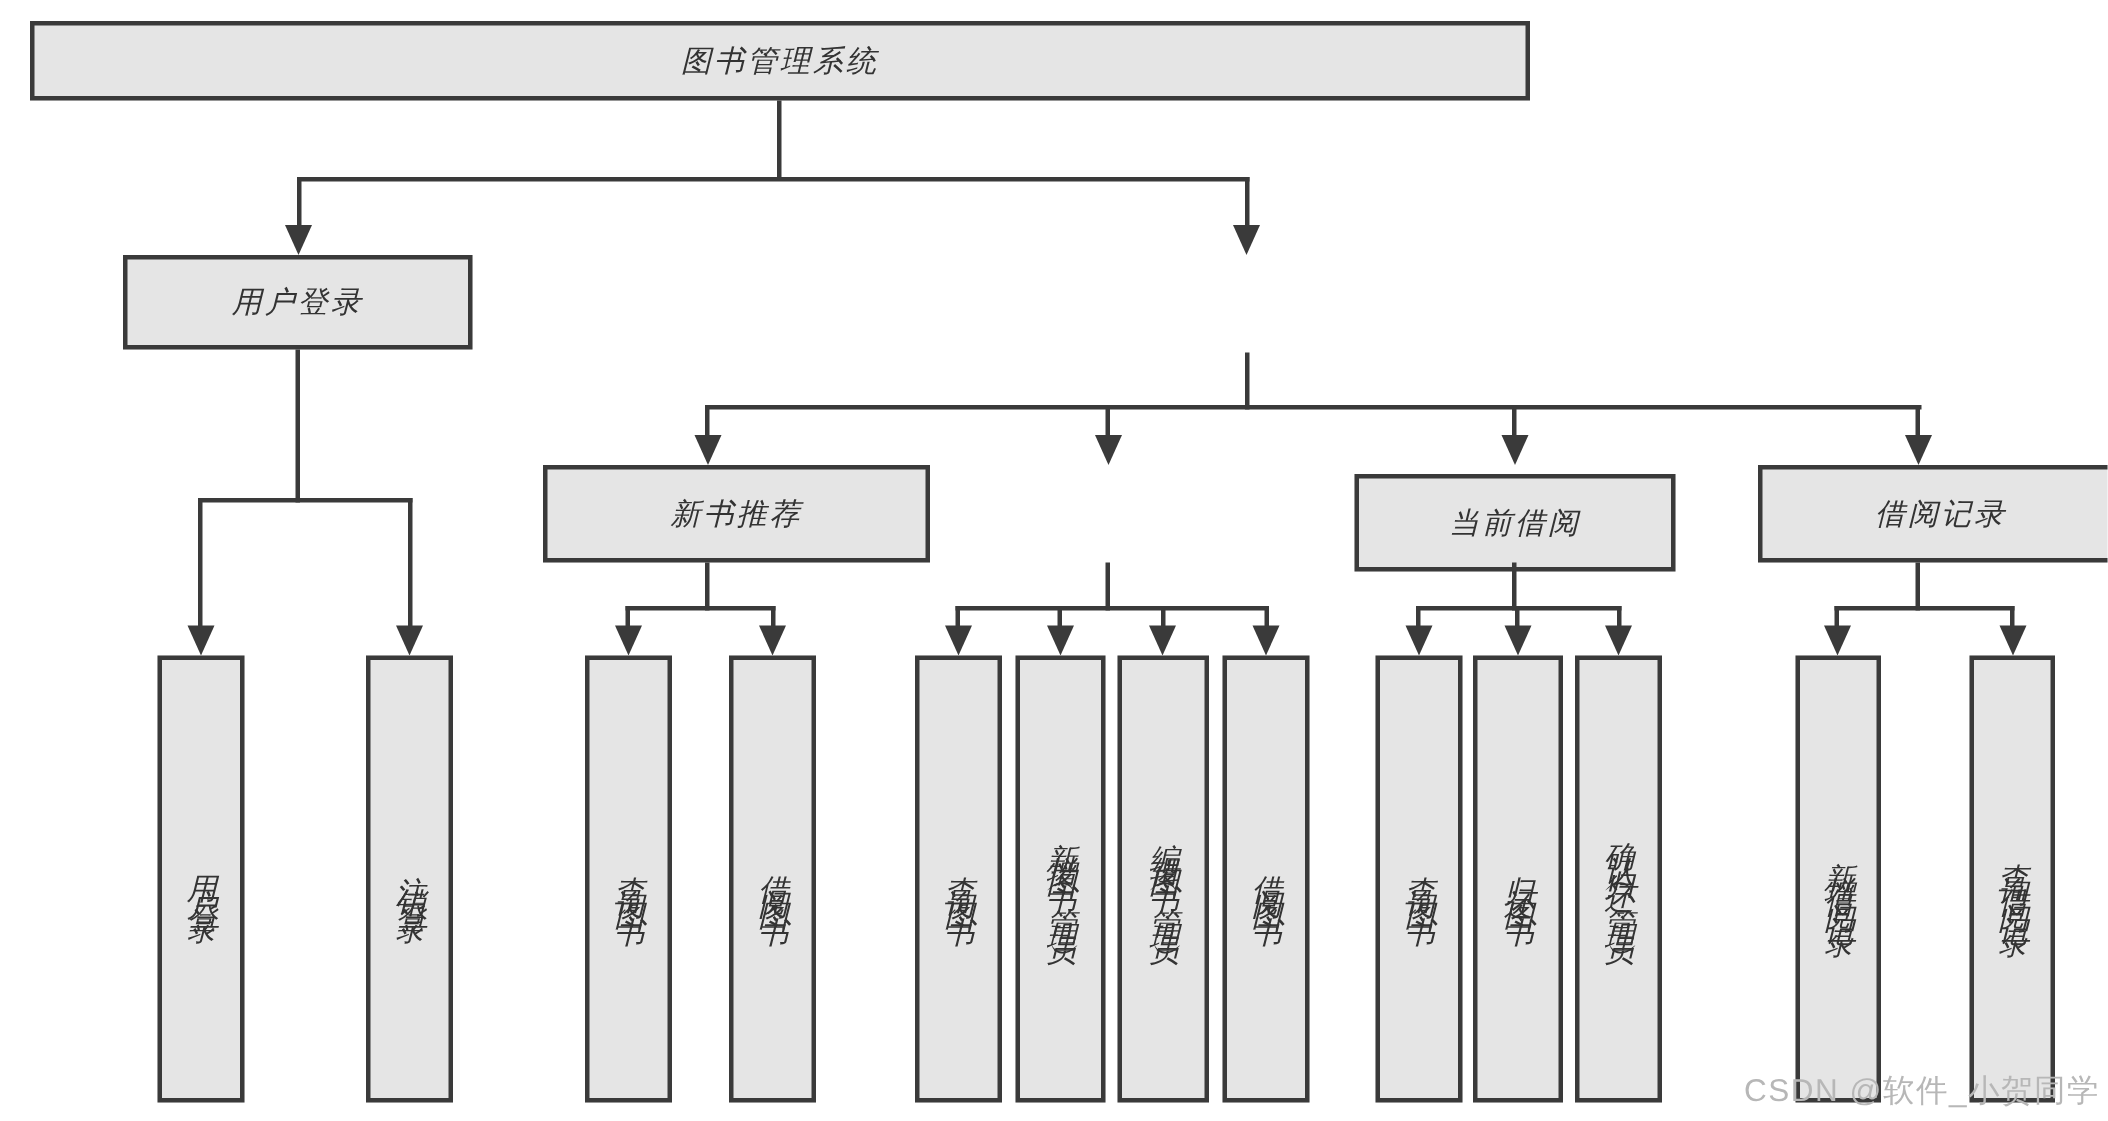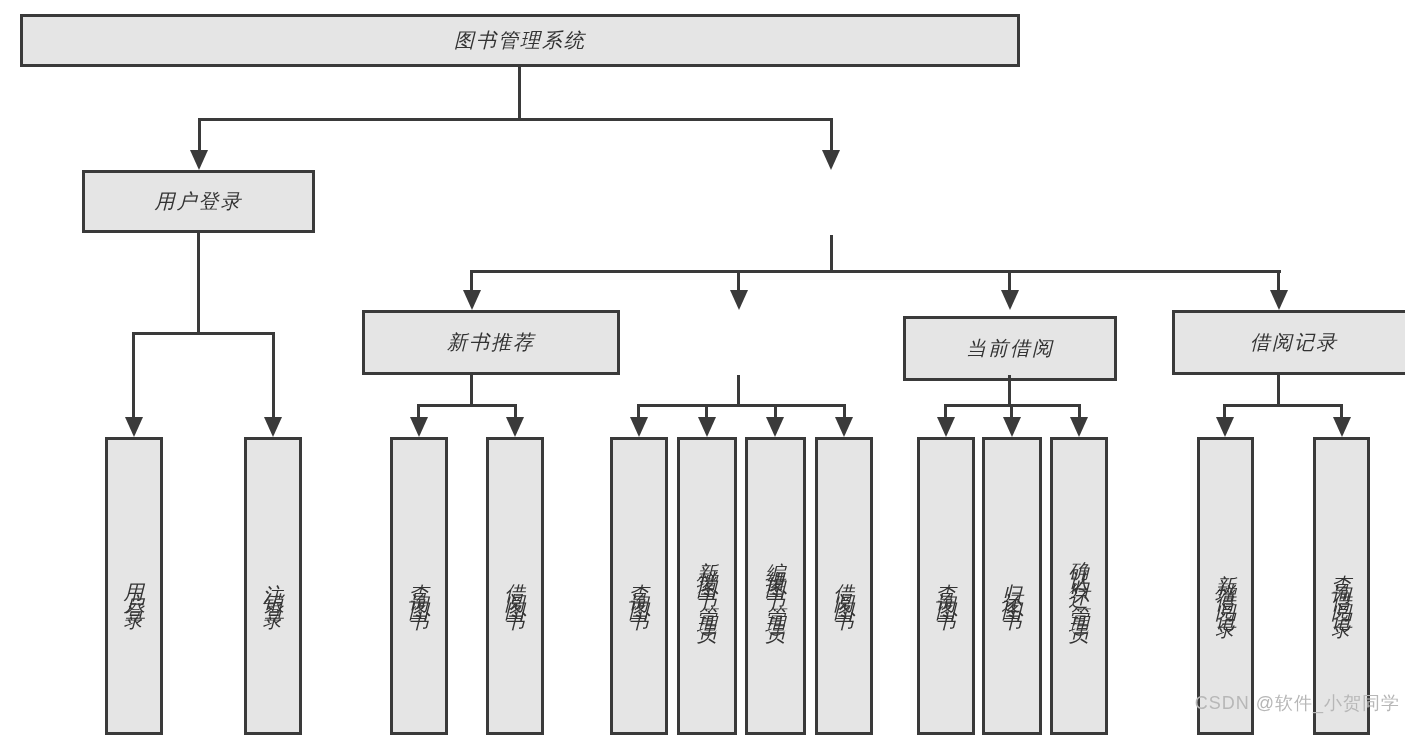--- a/index.html
+++ b/index.html
@@ -25,21 +25,21 @@
   }
   .hline,.vline{position:absolute;background:var(--line);}
   .hline{height:3px;}
   .vline{width:3px;}
   .arr{
     position:absolute;width:0;height:0;
     border-left:9px solid transparent;border-right:9px solid transparent;
     border-top:20px solid var(--line);
   }
   .watermark{
-    position:absolute;top:691px;right:5px;font-size:18px;
+    position:absolute;top:713px;right:5px;font-size:21px;
     color:var(--wm);letter-spacing:1px;white-space:nowrap;
   }
 </style>
 </head>
 <body>
 
 <div class="stage">
 
   <div class="box hbox" style="left:20px;top:14px;width:1000px;height:53px;">
     <span>图书管理系统</span>

